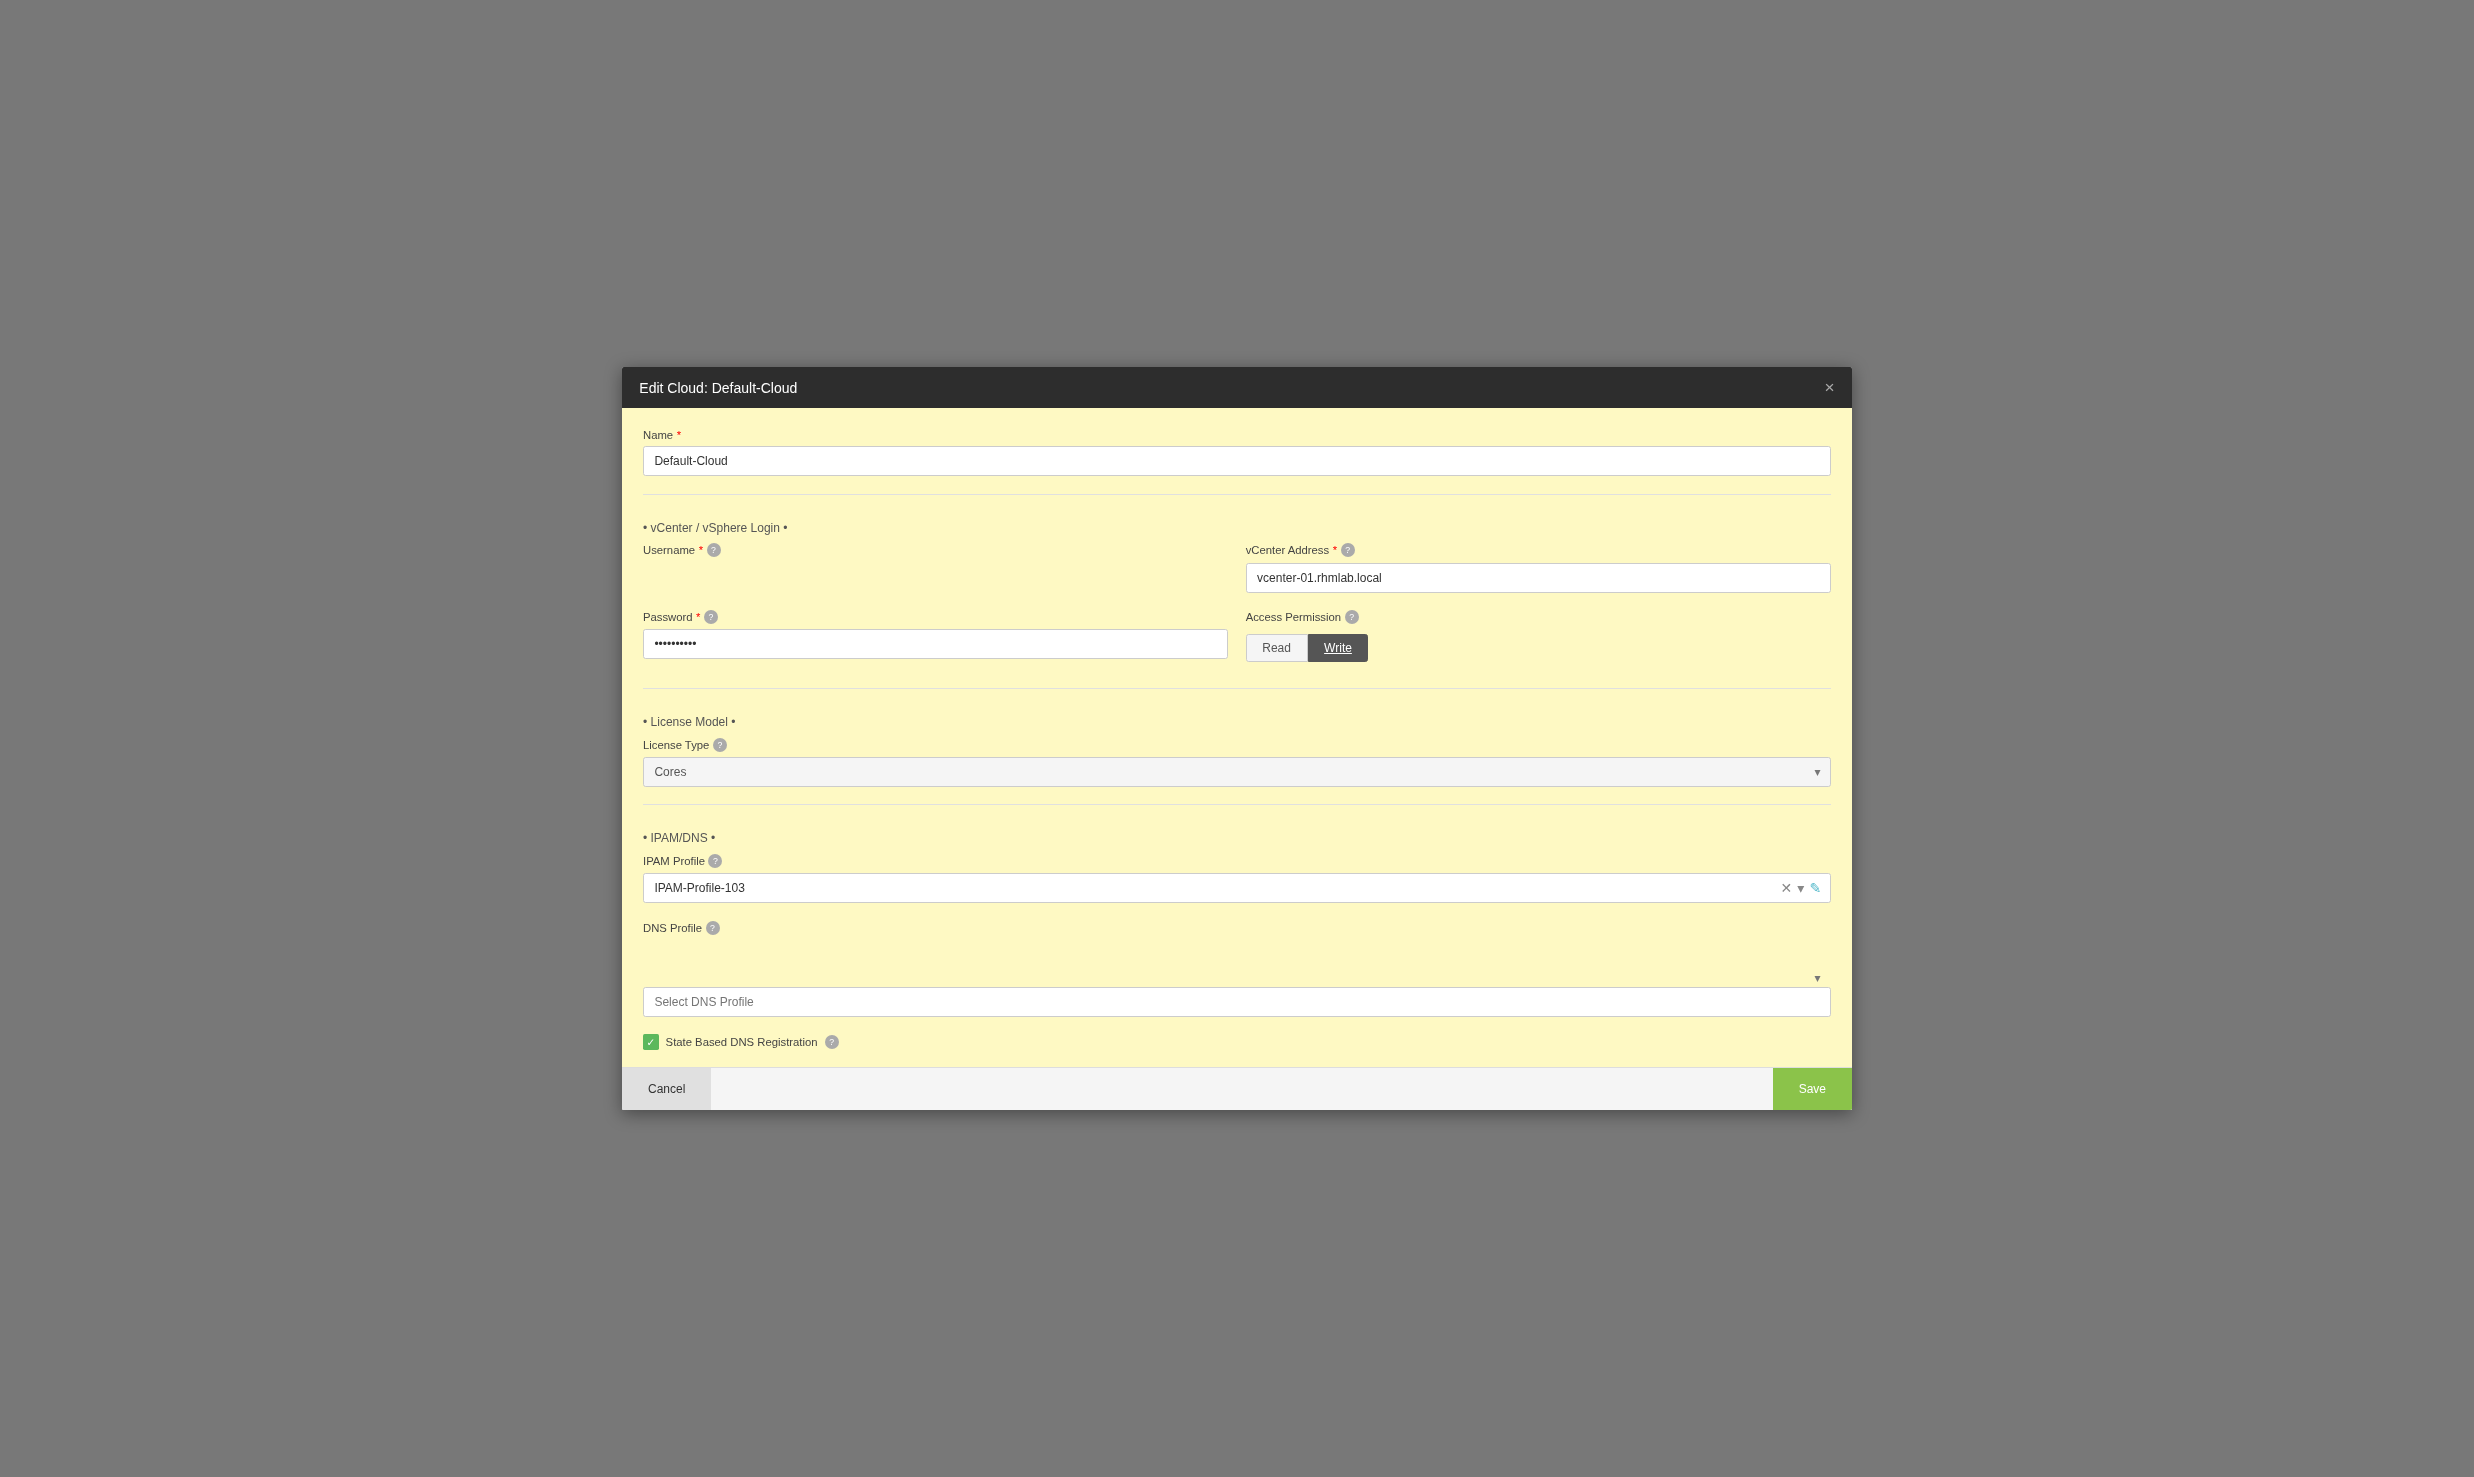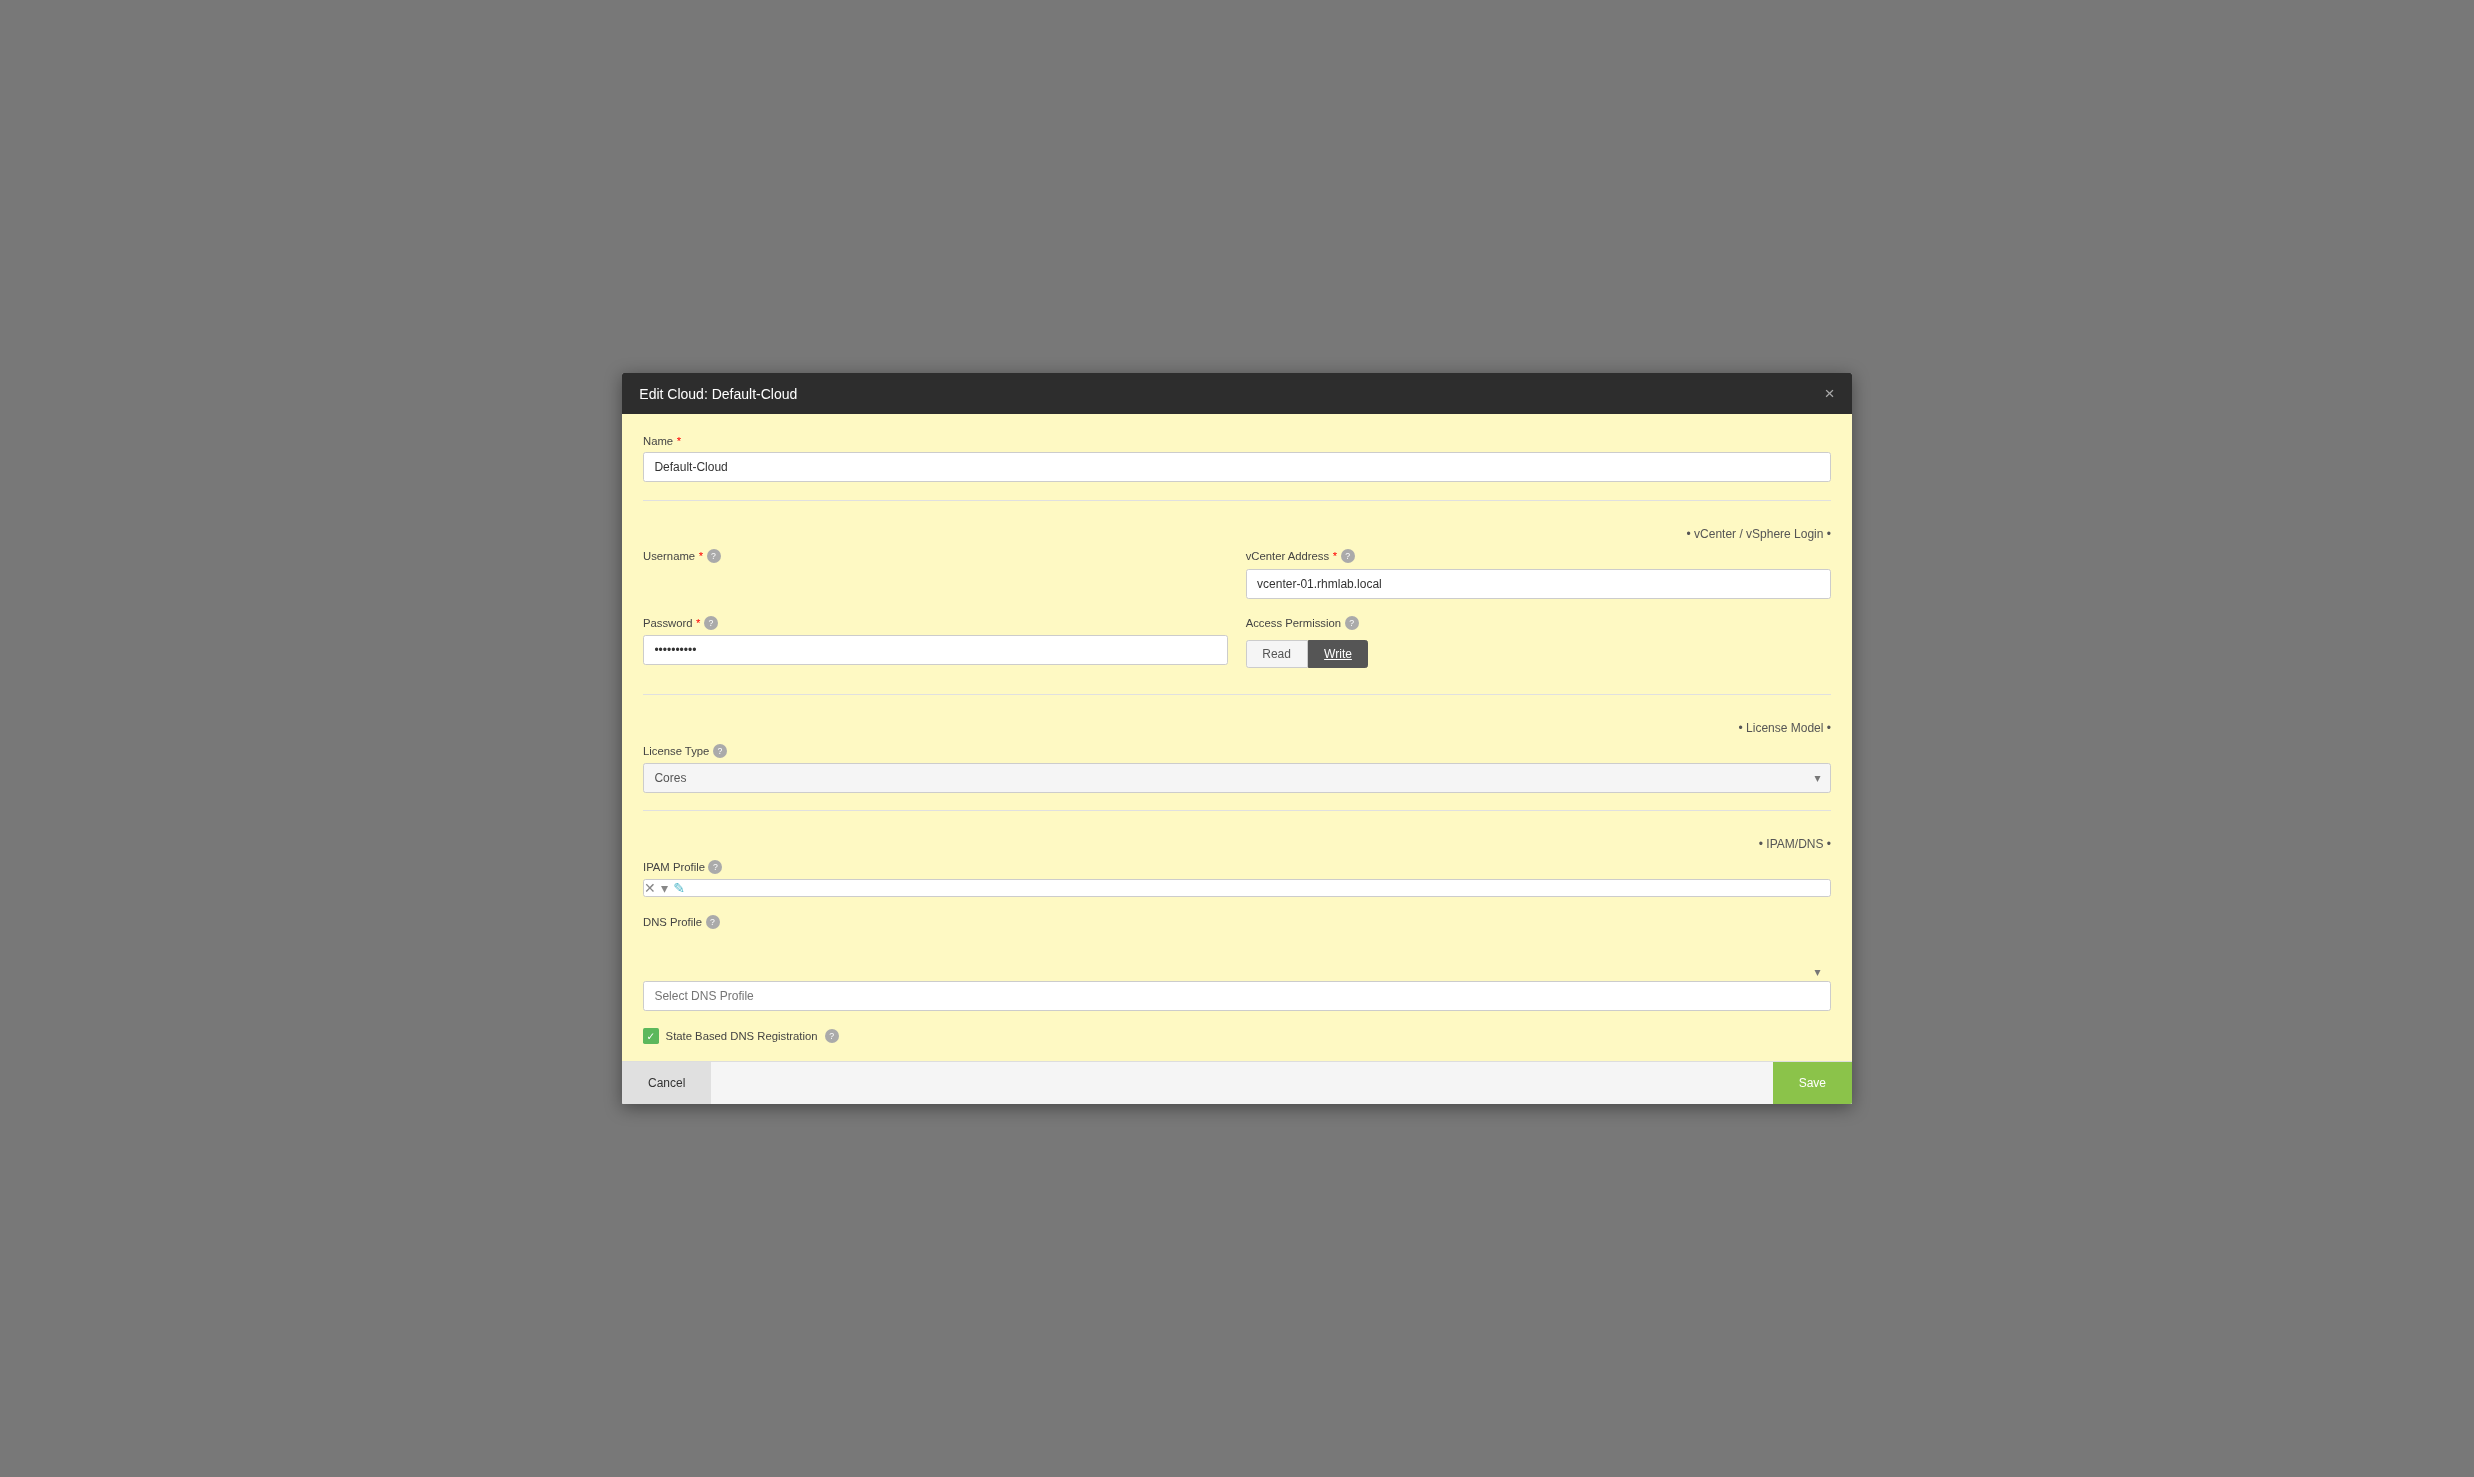--- a/index.html
+++ b/index.html
@@ -23,21 +23,21 @@
     .form-group { margin-bottom: 17.3px; }
     .form-label { font-size: 11.3px; color: #444; margin-bottom: 5.2px; display: flex; align-items: center; gap: 3.5px; }
     .required-star { color: red; }
 
     .help-icon { display: inline-flex; align-items: center; justify-content: center; width: 14px; height: 14px; border-radius: 50%; background: #aaa; color: #fff; font-size: 8.7px; cursor: pointer; font-style: normal; }
 
     .form-input { width: 100%; padding: 7px 10.4px; border: 0.9px solid #ccc; border-radius: 2.6px; font-size: 12px; color: #333; background: #fff; }
 
     .section-divider { border: none; border-top: 0.9px solid #e0e0e0; margin: 8.7px 0 17.3px 0; }
 
-    .section-title { text-align: right; font-size: 12px; color: #555; padding: 8.7px 0; }
+    .section-title { text-align: left; font-size: 12px; color: #555; padding: 8.7px 0; }
 
     .two-col { display: grid; grid-template-columns: 1fr 1fr; gap: 17.3px; }
 
     .access-permission-group { display: flex; flex-direction: column; }
     .btn-group { display: flex; gap: 0; margin-top: 5.2px; }
     .btn-toggle { padding: 6px 15.6px; border: 0.9px solid #ccc; background: #f5f5f5; color: #555; cursor: pointer; font-size: 12px; }
     .btn-toggle:first-child { border-radius: 2.6px 0 0 2.6px; }
     .btn-toggle:last-child { border-radius: 0 2.6px 2.6px 0; text-decoration: underline; }
     .btn-toggle.active { background: #555; color: #fff; border-color: #555; }
 
@@ -151,20 +151,21 @@
       <hr class="section-divider">
 
       <div class="section-title">• IPAM/DNS •</div>
 
       <div class="form-group">
         <div class="form-label">
           <span>IPAM Profile</span>
           <span class="help-icon">?</span>
         </div>
         <div class="ipam-input-wrapper">
+          <input type="text" value="IPAM-Profile-103" style="">
           <div class="ipam-input-actions">
             <span class="action-icon">✕</span>
             <span class="action-icon">▾</span>
             <span class="action-icon ipam-edit-icon">✎</span>
           </div>
         </div>
       </div>
 
       <div class="form-group">
         <div class="form-label">

